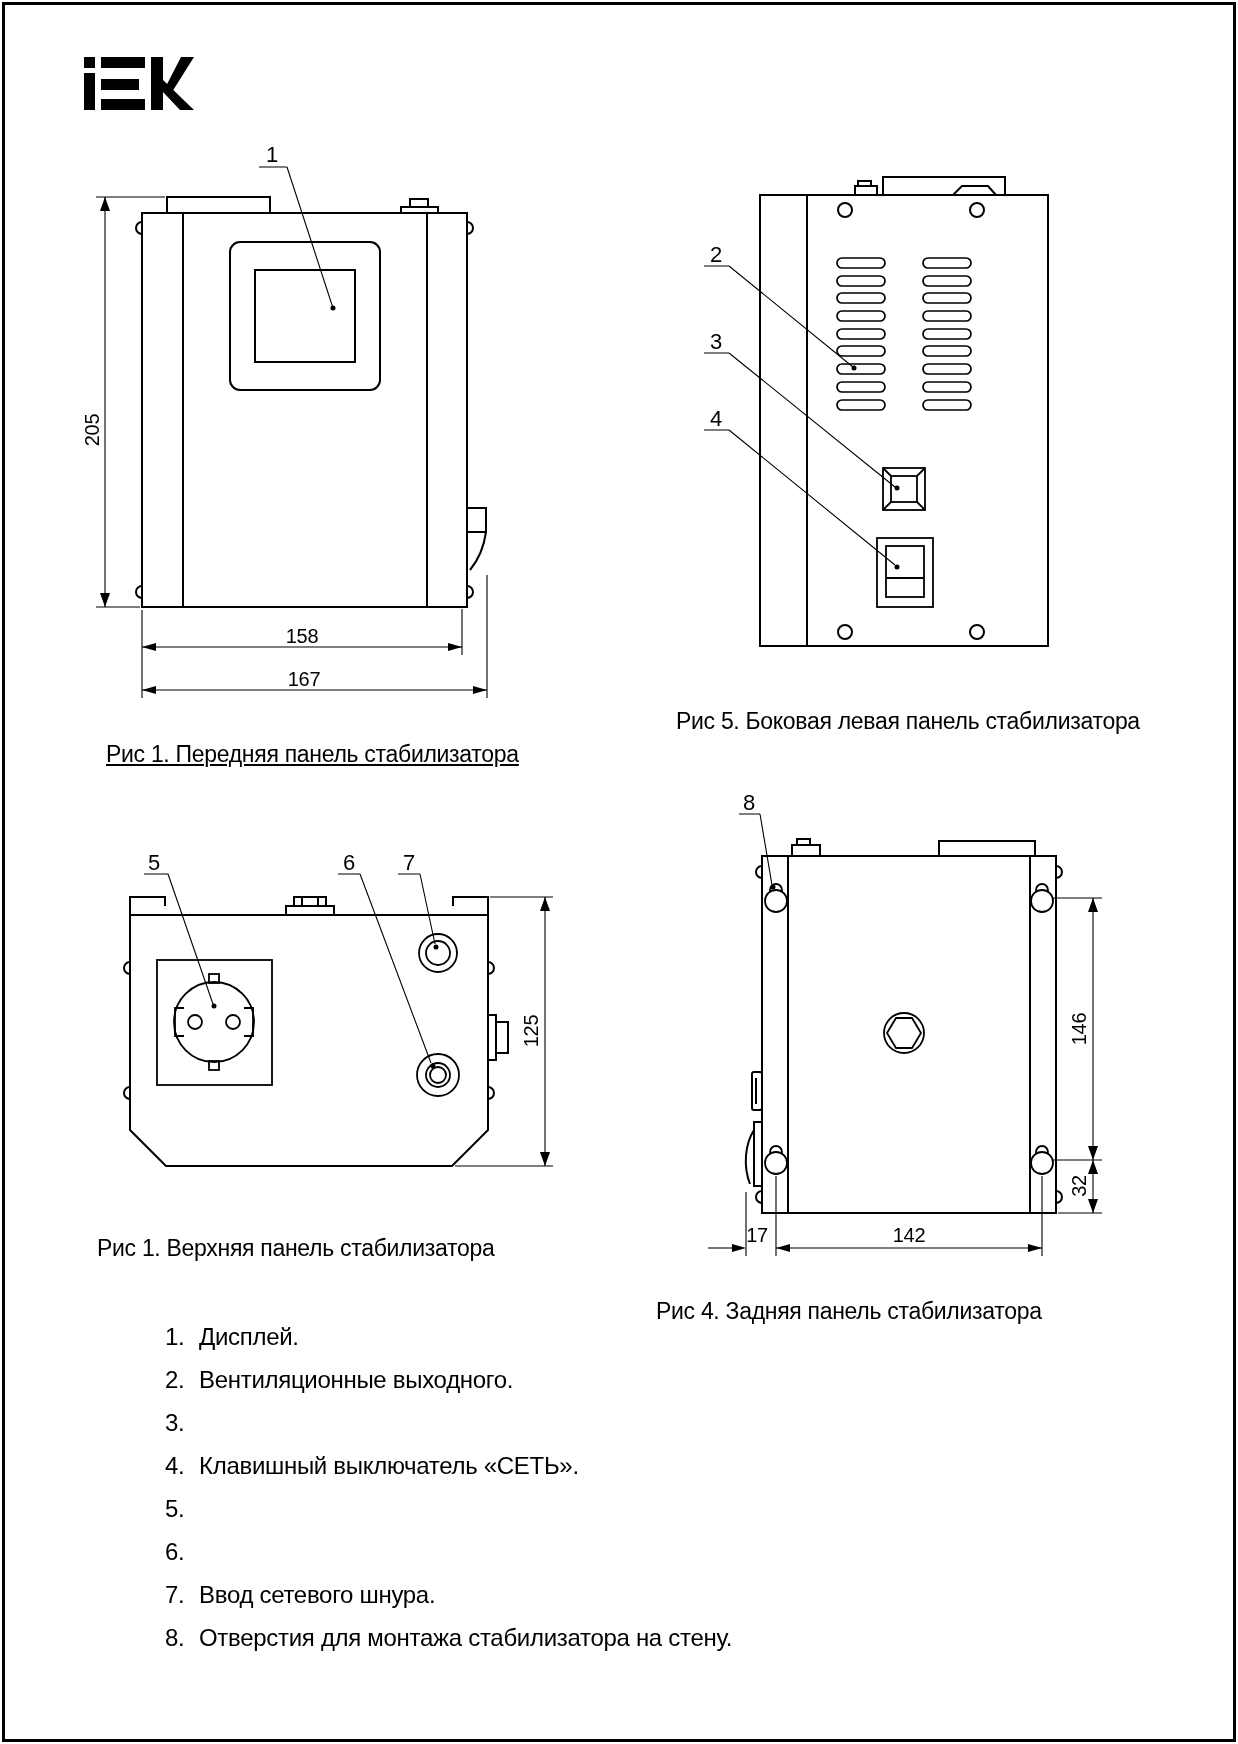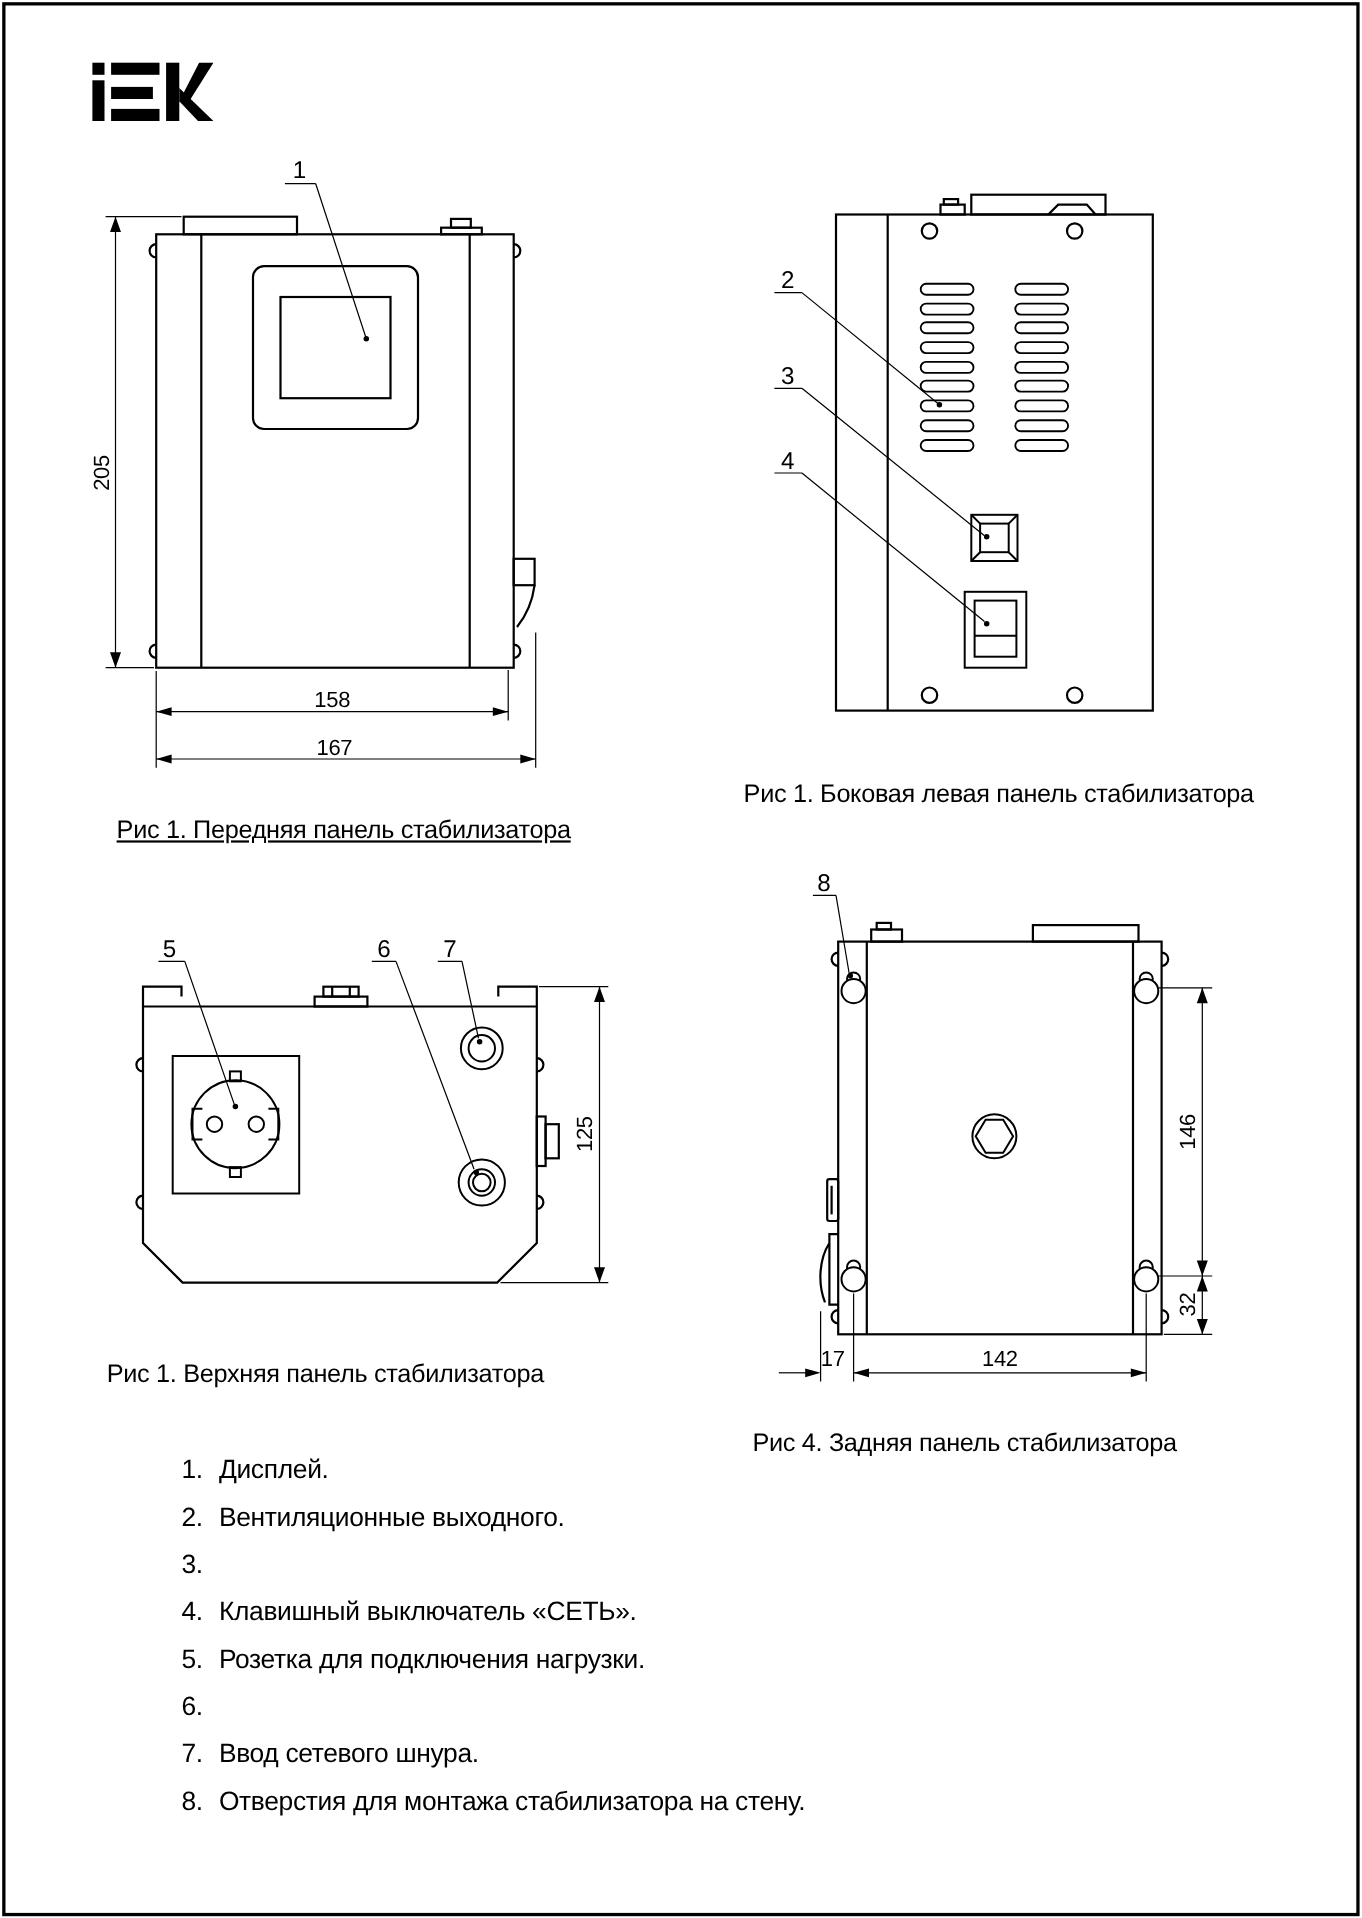--- a/index.html
+++ b/index.html
@@ -3,21 +3,21 @@
 <meta charset="utf-8">
 <style>
   html,body{margin:0;padding:0;background:#fff;}
   body{width:1238px;height:1744px;position:relative;font-family:"Liberation Sans",sans-serif;color:#000;overflow:hidden;}
   .frame{position:absolute;inset:2px;border:3px solid #000;pointer-events:none;}
   .art{position:absolute;left:0;top:0;}
   .caption{position:absolute;font-size:23px;letter-spacing:-0.3px;white-space:nowrap;color:#000;}
   #cap1{left:106px;top:741px;text-decoration:underline;}
   #cap2{left:676px;top:708px;}
   #cap3{left:97px;top:1235px;}
-  #cap4{left:684px;top:1298px;}
+  #cap4{left:656px;top:1298px;}
   .legend{position:absolute;left:165px;top:1324px;width:990px;}
   .legend-row{display:flex;font-size:24px;line-height:25px;letter-spacing:-0.3px;margin-bottom:18px;}
   .legend-num{flex:none;width:34px;}
   svg text{font-family:"Liberation Sans",sans-serif;fill:#000;letter-spacing:-0.3px;}
   .dim-text{font-size:20px;}
   .callout-text{font-size:22px;}
   .logo{position:absolute;left:75px;top:52px;}
 </style>
 </head>
 <body>
@@ -233,21 +233,21 @@
     </g>
   </g>
   <text class="dim-text" transform="translate(1086,1029) rotate(-90)" text-anchor="middle">146</text>
   <text class="dim-text" transform="translate(1086,1186) rotate(-90)" text-anchor="middle">32</text>
   <text class="dim-text" x="757" y="1242" text-anchor="middle">17</text>
   <text class="dim-text" x="909" y="1242" text-anchor="middle">142</text>
   <text class="callout-text" x="749" y="810" text-anchor="middle">8</text>
 </svg>
 
 <div class="caption" id="cap1">Рис 1. Передняя панель стабилизатора</div>
-<div class="caption" id="cap2">Рис 1. Боковая левая панель стабилизатора</div>
+<div class="caption" id="cap2">Рис 5. Боковая левая панель стабилизатора</div>
 <div class="caption" id="cap3">Рис 1. Верхняя панель стабилизатора</div>
 <div class="caption" id="cap4">Рис 4. Задняя панель стабилизатора</div>
 
 <div class="legend">
   <div class="legend-row">
       <span class="legend-num">1.</span>
       <span>Дисплей.</span>
     </div>
   <div class="legend-row">
       <span class="legend-num">2.</span>
@@ -255,21 +255,20 @@
     </div>
   <div class="legend-row">
       <span class="legend-num">3.</span>
     </div>
   <div class="legend-row">
       <span class="legend-num">4.</span>
       <span>Клавишный выключатель «СЕТЬ».</span>
     </div>
   <div class="legend-row">
       <span class="legend-num">5.</span>
-      <span>Розетка для подключения нагрузки.</span>
     </div>
   <div class="legend-row">
       <span class="legend-num">6.</span>
     </div>
   <div class="legend-row">
       <span class="legend-num">7.</span>
       <span>Ввод сетевого шнура.</span>
     </div>
   <div class="legend-row">
       <span class="legend-num">8.</span>

